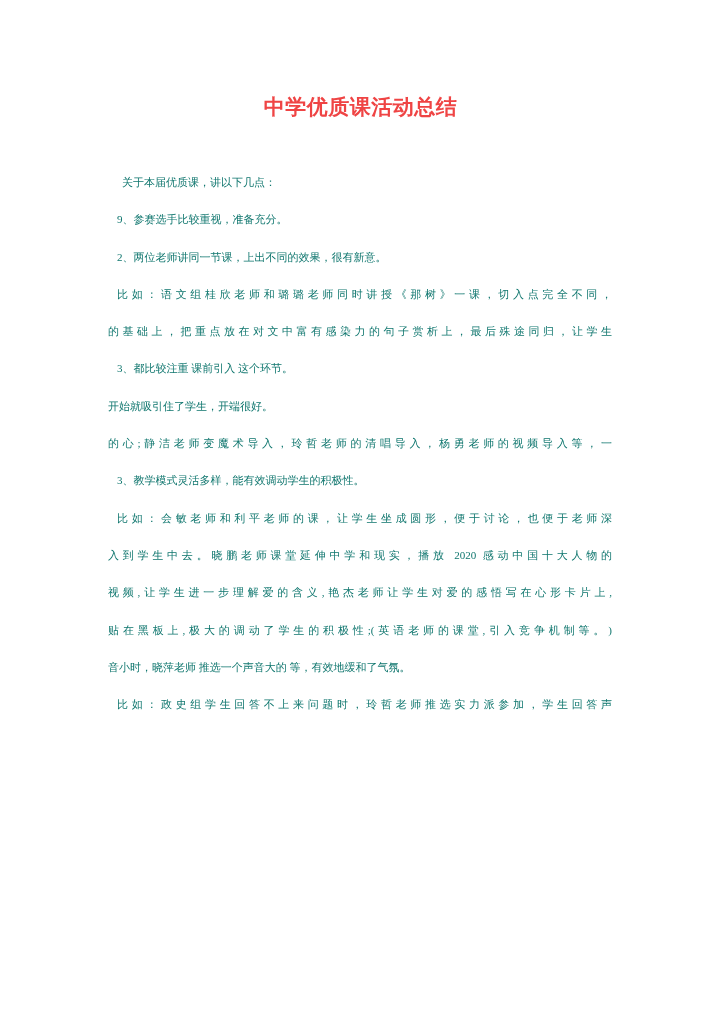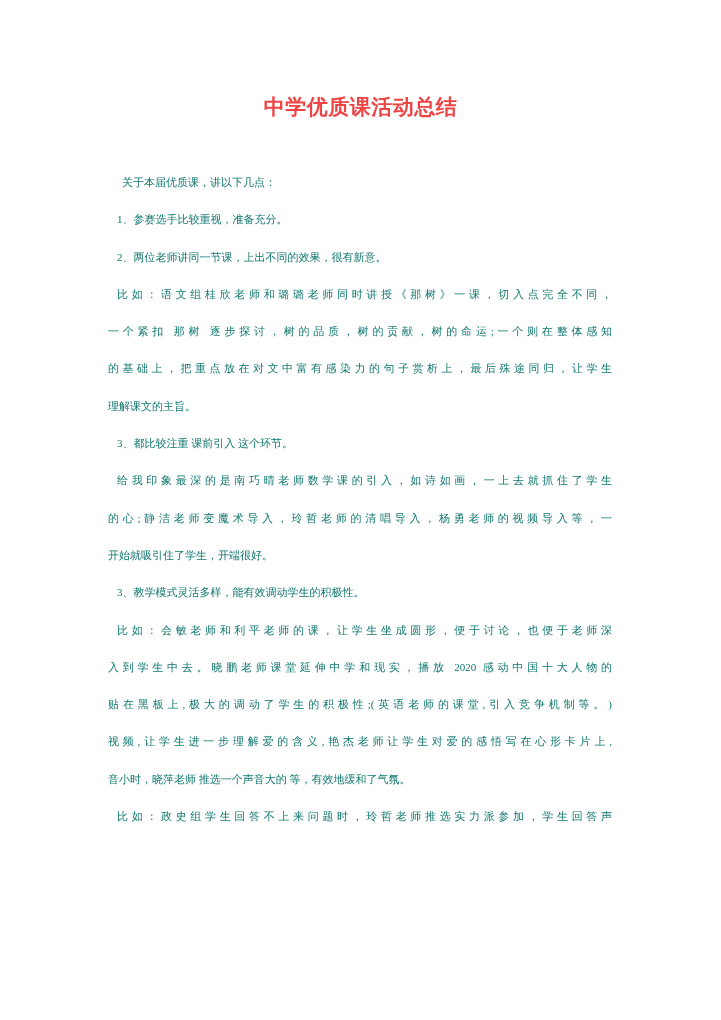--- a/index.html
+++ b/index.html
@@ -55,31 +55,28 @@
     .ind2 { padding-left: 14px; }
   </style>
 </head>
 <body>
 
 <div class="page">
   <div class="title">中学优质课活动总结</div>
 
   <div class="body">
     <div class="line ind2">关于本届优质课，讲以下几点：</div>
-    <div class="line ind1">1、参赛选手比较重视，准备充分。</div>
+    <div class="line ind1">9、参赛选手比较重视，准备充分。</div>
     <div class="line ind1">2、两位老师讲同一节课，上出不同的效果，很有新意。</div>
     <div class="line ind1 full">比如：语文组桂欣老师和璐璐老师同时讲授《那树》一课，切入点完全不同，</div>
-    <div class="line full">一个紧扣 那树 逐步探讨，树的品质，树的贡献，树的命运;一个则在整体感知</div>
     <div class="line full">的基础上，把重点放在对文中富有感染力的句子赏析上，最后殊途同归，让学生</div>
-    <div class="line">理解课文的主旨。</div>
     <div class="line ind1">3、都比较注重 课前引入 这个环节。</div>
-    <div class="line ind1 full">给我印象最深的是南巧晴老师数学课的引入，如诗如画，一上去就抓住了学生</div>
+    <div class="line">开始就吸引住了学生，开端很好。</div>
     <div class="line full">的心;静洁老师变魔术导入，玲哲老师的清唱导入，杨勇老师的视频导入等，一</div>
-    <div class="line">开始就吸引住了学生，开端很好。</div>
     <div class="line ind1">3、教学模式灵活多样，能有效调动学生的积极性。</div>
     <div class="line ind1 full">比如：会敏老师和利平老师的课，让学生坐成圆形，便于讨论，也便于老师深</div>
     <div class="line full">入到学生中去。晓鹏老师课堂延伸中学和现实，播放 2020 感动中国十大人物的</div>
+    <div class="line full">视频,让学生进一步理解爱的含义,艳杰老师让学生对爱的感悟写在心形卡片上,</div>
     <div class="line full">贴在黑板上,极大的调动了学生的积极性;(英语老师的课堂,引入竞争机制等。)</div>
-    <div class="line full">视频,让学生进一步理解爱的含义,艳杰老师让学生对爱的感悟写在心形卡片上,</div>
     <div class="line">音小时，晓萍老师 推选一个声音大的 等，有效地缓和了气氛。</div>
     <div class="line ind1 full">比如：政史组学生回答不上来问题时，玲哲老师推选实力派参加，学生回答声</div>
   </div>
 </div>
 
 </body></html>

